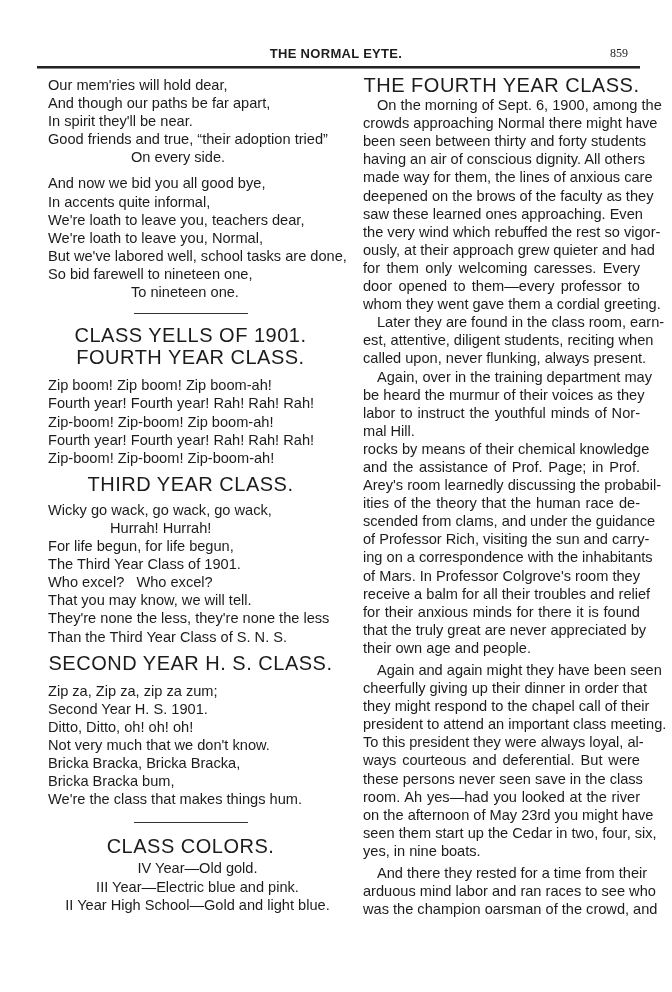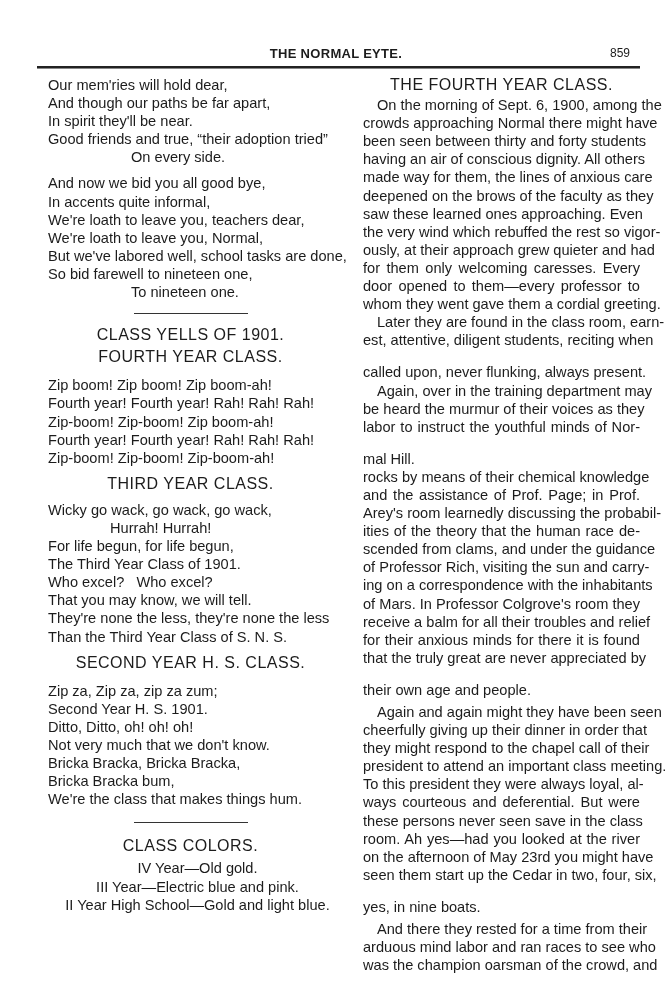--- a/index.html
+++ b/index.html
@@ -4,38 +4,38 @@
 <style>
   html, body { margin: 0; padding: 0; background: #ffffff; }
   body { width: 672px; height: 992px; position: relative; overflow: hidden;
          font-family: "DejaVu Serif", "Liberation Serif", serif; color: #1c1c1c; }
   .page { position: absolute; left: 0; top: 0; width: 672px; height: 988px; }
   .running-head { position: absolute; top: 44px; left: 0; width: 672px; height: 18px; }
   .running-title { position: absolute; left: 0; width: 672px; text-align: center;
          font-family: "Liberation Sans", sans-serif; font-weight: bold; font-size: 13px;
          letter-spacing: 0.3px; top: 2px; }
   .page-number { position: absolute; left: 610px; top: 2px; font-size: 12px;
-         font-family: Liberation Sans, sans-serif; }
+         font-family: Liberation Serif, serif; }
   .head-rule { position: absolute; top: 66px; left: 37px; width: 603px; height: 0;
          border-top: 2px solid #222; border-bottom: 1px solid #888; }
   .col { position: absolute; top: 76px; font-family: Liberation Sans, sans-serif;
          font-size: 14.6px; line-height: 18.1px; }
   .col-left { left: 48px; width: 285px; }
   .col-right { left: 363px; width: 277px; }
   .line { white-space: nowrap; display: block; }
   .indent-mid { padding-left: 83px; }
   .indent-hurrah { padding-left: 62px; }
   .gap-s { height: 8px; }
   .gap-m { height: 10px; }
-  .heading { display: block; text-align: center; letter-spacing: 0.5px; font-size: 16px; }
+  .heading { display: block; text-align: center; letter-spacing: 0.5px; font-size: 20px; }
   .short-rule { width: 114px; border-top: 1px solid #333; margin: 12px auto 12px; }
   .colors-list { padding-left: 14px; text-align: center; }
   .para { text-align: justify; text-align-last: auto; }
   .para .line { display: block; text-align: justify; text-align-last: justify; }
-  .para .line.last { text-align-last: left; margin-top: 14px; }
+  .para .line.last { text-align-last: left; }
   .para .first { text-indent: 14px; }
 </style>
 </head>
 <body>
 
 <div class="page">
 
   <div class="running-head">
     <div class="running-title">THE NORMAL EYTE.</div>
     <div class="page-number">859</div>

